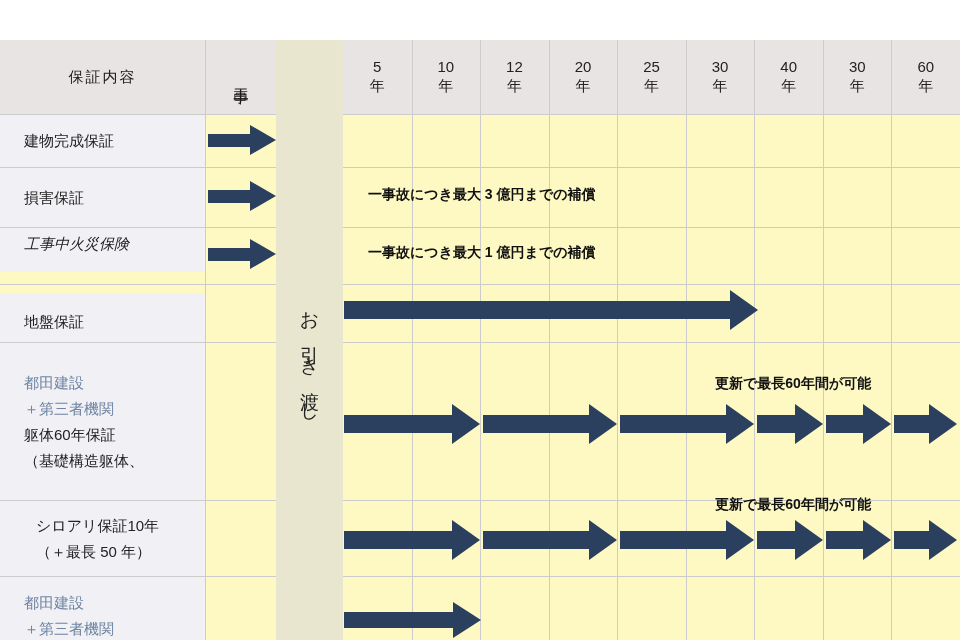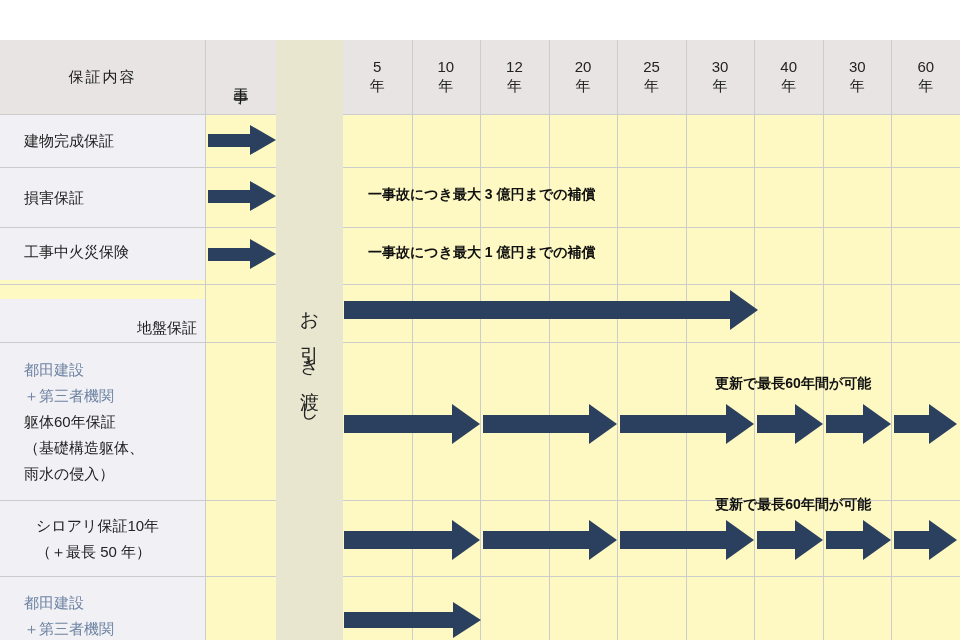--- a/index.html
+++ b/index.html
@@ -122,32 +122,31 @@
         <span>年</span>
       </div>
   </div>
 
   <div class="label-cell" style="top:75px;height:52px;">
     <div>建物完成保証</div>
   </div>
   <div class="label-cell" style="top:128px;height:59px;justify-content:center;">
     <div>損害保証</div>
   </div>
-  <div class="label-cell" style="top:184px;height:56px;">
+  <div class="label-cell" style="top:176px;height:56px;font-style:italic;">
     <div>工事中火災保険</div>
   </div>
-  <div class="label-cell" style="top:259px;height:57px;align-items:flex-end;">
+  <div class="label-cell" style="top:253px;height:57px;">
     <div>地盤保証</div>
   </div>
   <div class="label-cell" style="top:303px;height:157px;">
     <div class="lbl-blue">都田建設</div>
     <div class="lbl-blue">＋第三者機関</div>
     <div>躯体60年保証</div>
     <div>（基礎構造躯体、</div>
-    <div>雨水の侵入）</div>
   </div>
   <div class="label-cell" style="top:461px;height:75px;padding-left:36px;">
     <div>シロアリ保証10年</div>
     <div>（＋最長 50 年）</div>
   </div>
   <div class="label-cell" style="top:537px;height:103px;">
     <div class="lbl-blue">都田建設</div>
     <div class="lbl-blue">＋第三者機関</div>
     <div>設備10年保証</div>
   </div>

